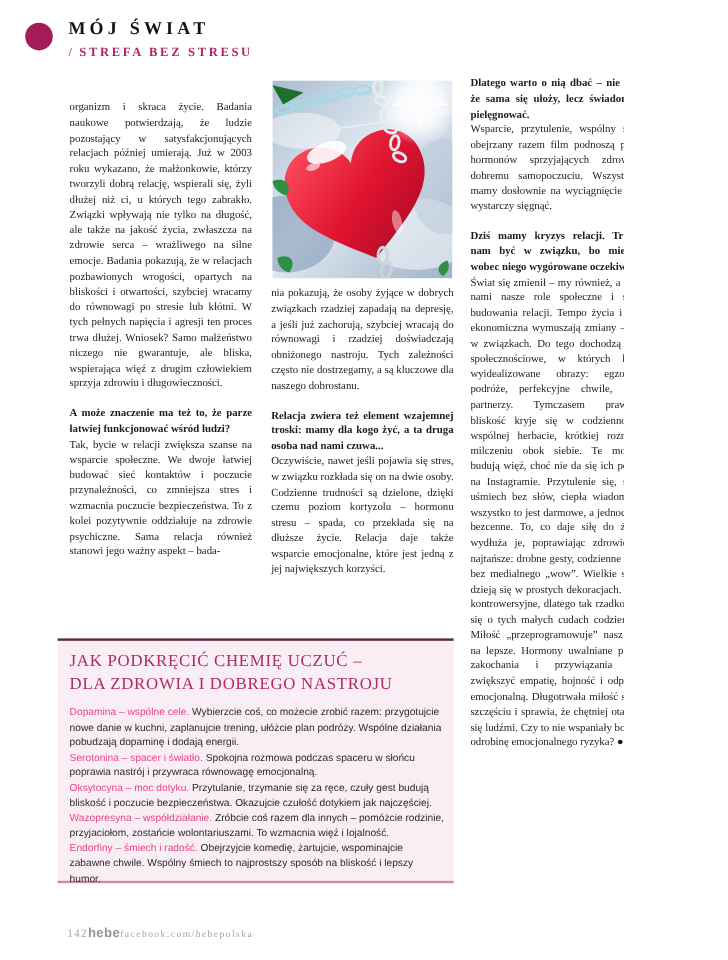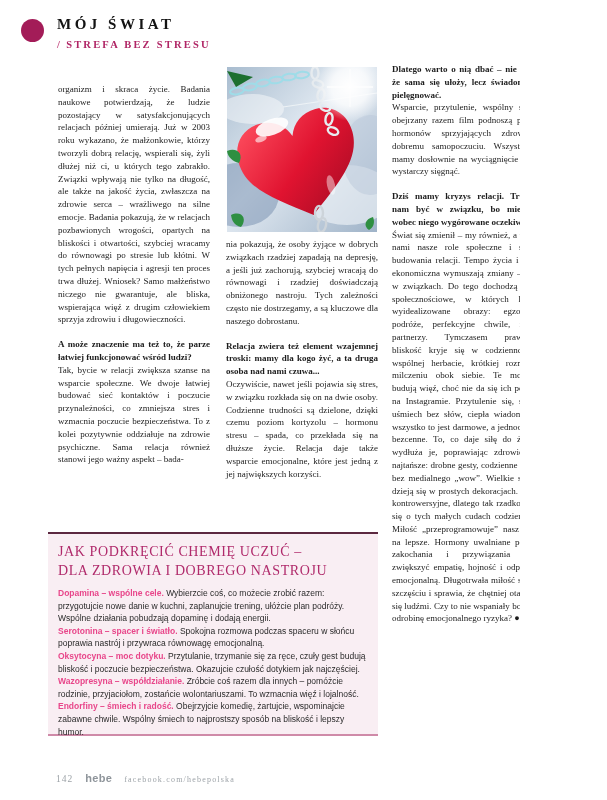--- a/index.html
+++ b/index.html
@@ -24,27 +24,27 @@
   
   .hero{position:absolute;left:227px;top:67px;width:150px;height:165px;margin:0;}
 
   
   .chem-box{position:absolute;left:48px;top:532px;width:330px;height:204px;box-sizing:border-box;
             padding:9px 8px 0 10px;background:#f9eef3;
             border-top:2px solid #5c2840;border-bottom:2px solid #cf8aa8;}
   .chem-box h2{margin:0 0 7px 0;font-family:"Liberation Serif", serif;font-weight:normal;
                font-size:14px;line-height:18.5px;color:#b02a6b;letter-spacing:0.6px;}
   .chem-box p{margin:0;font-family:"Liberation Sans", sans-serif;font-size:8.5px;line-height:12.6px;color:#2a2a2a;text-align:left;}
-  .chem-box .lbl{font-weight:bold;color:#e8468a;}
+  .chem-box .lbl{font-weight:normal;color:#e8468a;}
 
   
   .credit{position:absolute;left:556px;top:598px;height:145px;writing-mode:vertical-rl;
           transform:rotate(180deg);font-family:"Liberation Sans", sans-serif;font-size:5.5px;
           letter-spacing:0.4px;color:#9aa0a6;}
-  footer{position:absolute;left:56px;top:772px;display:flex;align-items:baseline;gap:12px;text-align:right;}
+  footer{position:absolute;left:56px;top:772px;display:flex;align-items:baseline;text-align:right;}
   .pagenum{font-size:9.5px;letter-spacing:1px;color:#9da3a8;}
   .logo{font-family:"Liberation Sans", sans-serif;font-weight:bold;font-size:11px;color:#8f959b;letter-spacing:0.3px;}
   .social{font-size:8px;letter-spacing:1.2px;color:#9da3a8;}
 </style>
 </head>
 <body>
 
 <div class="page">
 
   <span class="dot"></span>

